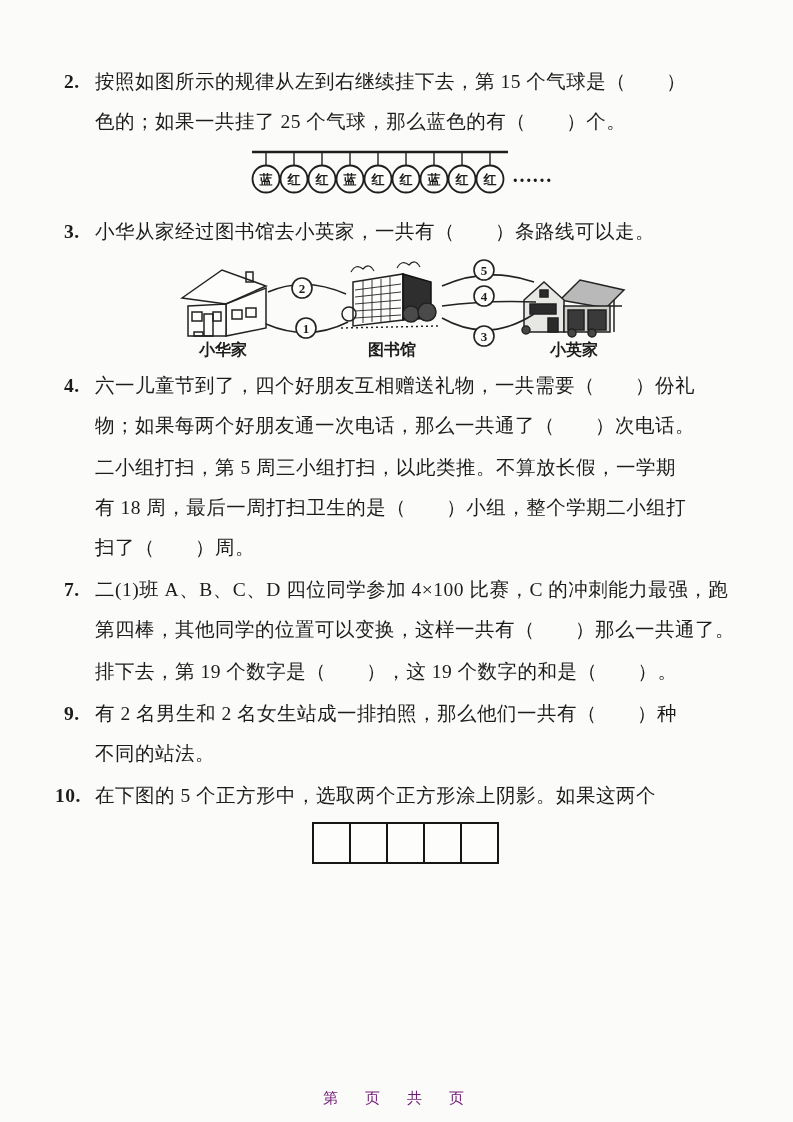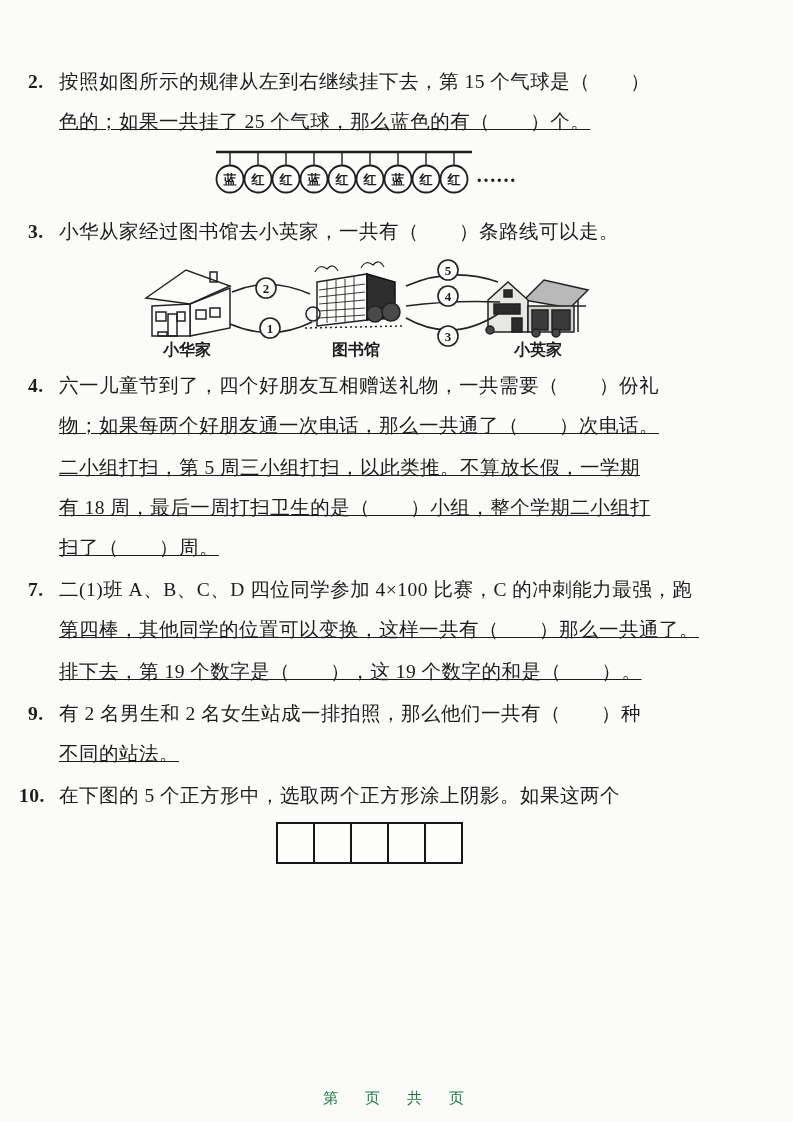--- a/index.html
+++ b/index.html
@@ -8,56 +8,57 @@
     background:#fbfbf9;
     font-family:"Liberation Serif","DejaVu Serif",serif;
     color:#1c1c1c;
     position:relative;
     overflow:hidden;
   }
   .page{
     position:absolute;inset:0;
     padding:60px 54px 0 28px;
     box-sizing:border-box;
+    margin-left:36px;
   }
   .q{margin-top:2px;}
   .qline{
     font-size:19.5px;
     line-height:40px;
     letter-spacing:.5px;
     white-space:nowrap;
   }
   .qline .qnum{
     display:inline-block;
     min-width:31px;
     font-weight:bold;
     font-family:"Liberation Serif","DejaVu Serif",serif;
   }
   .qten .qnum{margin-left:-9px;min-width:40px;}
-  .cont{padding-left:31px;text-decoration:underline;}
+  .cont{padding-left:31px;}
   
   .fig-balloons{margin:6px 0 2px 186px;height:62px;}
   .fig-route{margin:0 0 4px 86px;height:110px;}
   .fig-squares{
     display:flex;
     margin:6px 0 0 248px;
   }
   .sq{
     width:35px;height:38px;
     border:2px solid #161616;
     margin-left:-2px;
     background:#fdfdfc;
   }
   .sq:first-child{margin-left:0;}
   .footer{
     position:absolute;left:0;bottom:14px;width:100%;
     text-align:center;
     font-size:15px;
     letter-spacing:6px;
-    color:#15803d;
+    color:#701a75;
     margin-top:42px;
   }
   svg text{font-family:"Liberation Serif","DejaVu Serif",serif;}
 </style>
 </head>
 <body>
 
 <div class="page">
 
   <div class="q">

